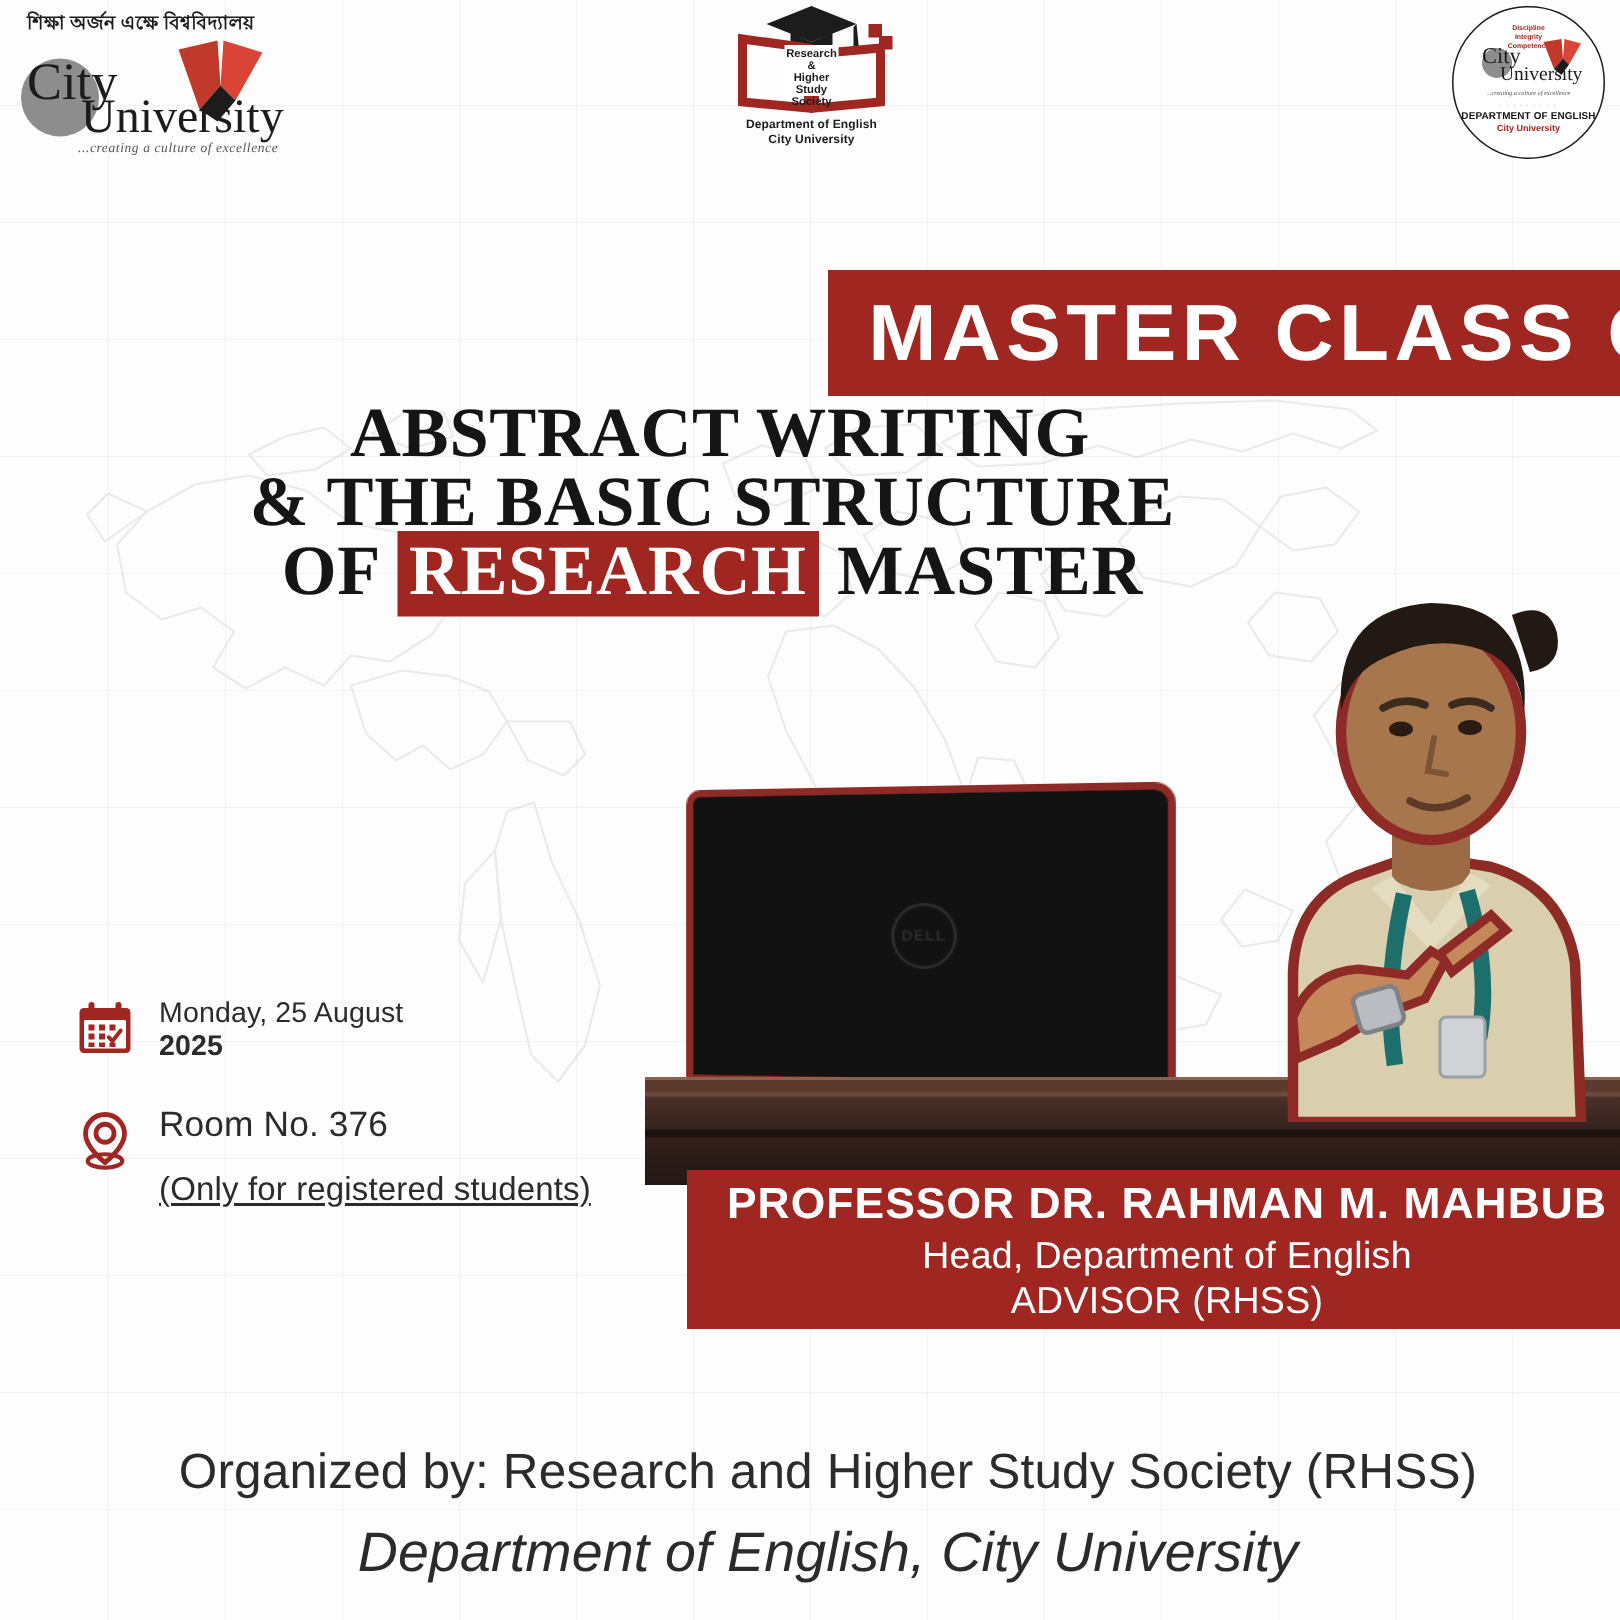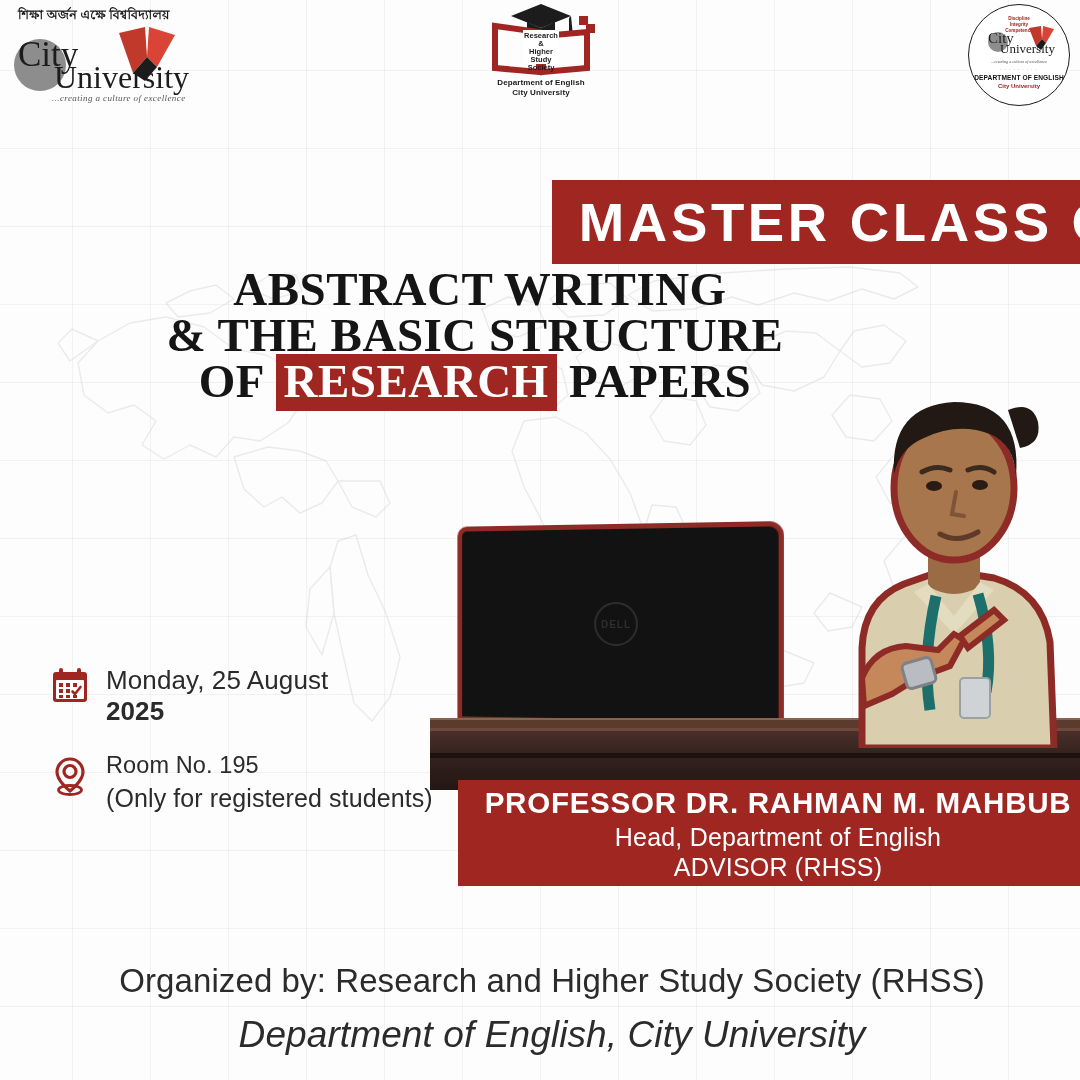--- a/index.html
+++ b/index.html
@@ -229,26 +229,26 @@
   
   .details { position: absolute; left: 48px; top: 662px; width: 400px; }
   .detail-row { display: flex; align-items: flex-start; margin-bottom: 26px; }
   .detail-row .ico {
     width: 44px; min-width: 44px; height: 44px;
     margin-right: 14px; margin-top: 2px;
     display: flex; align-items: center; justify-content: center;
   }
   .detail-row .ico svg { display: block; }
   .detail-row .txt {
-    font-size: 26px; line-height: 1.18; color: #2b2b2b;
+    font-size: 19px; line-height: 1.18; color: #2b2b2b;
     letter-spacing: .1px; padding-top: 3px;
   }
   .detail-row .txt .sub { display: block; font-weight: bold; }
   .detail-row.loc .txt { font-size: 23.5px; padding-top: 0; }
-  .detail-row.loc .txt .note { font-size: 25px; display: block; margin-top: 4px; }
+  .detail-row.loc .txt .note { font-size: 22px; display: block; margin-top: 16px; text-decoration: underline; }
 
   
   .footer {
     position: absolute; left: 0; top: 962px; width: 1080px;
     text-align: center; color: #2b2b2b; margin-left: 12px;
   }
   .footer .f1 { font-size: 33px; letter-spacing: .1px; }
   .footer .f2 { font-size: 37px; margin-top: 14px; letter-spacing: .1px; font-style: italic; }
 </style>
 </head>
@@ -347,21 +347,21 @@
     </div>
   </div>
 
   <div class="mc-band">
     <span>MASTER CLASS ON</span>
   </div>
 
   <div class="title">
     <span class="tline l1">ABSTRACT WRITING</span>
     <span class="tline l2">&amp; THE BASIC STRUCTURE</span>
-    <span class="tline l3"><span>OF </span><span class="hl">RESEARCH</span><span> PAPERS</span></span>
+    <span class="tline l3"><span>OF </span><span class="hl">RESEARCH</span><span> MASTER</span></span>
   </div>
 
   <div class="photo-zone">
     <div class="laptop-lid">
       <div class="dell">DELL</div>
     </div>
     <div class="laptop-base"></div>
     <div class="podium-strip"></div>
     <div class="podium"></div>
 
@@ -435,21 +435,21 @@
 
     <div class="detail-row loc">
       <div class="ico">
         <svg width="40" height="42" viewBox="0 0 40 42">
           <path d="M20 4 C12.8 4 7 9.8 7 17 C7 26 20 36 20 36 C20 36 33 26 33 17 C33 9.8 27.2 4 20 4 Z" fill="none" stroke="#a02622" stroke-width="3.2"></path>
           <circle cx="20" cy="16.5" r="6" fill="none" stroke="#a02622" stroke-width="3.2"></circle>
           <ellipse cx="20" cy="35" rx="11.5" ry="4.5" fill="none" stroke="#a02622" stroke-width="2.8"></ellipse>
         </svg>
       </div>
       <div class="txt">
-        <span>Room No. 195</span>
+        <span>Room No. 376</span>
         <span class="note">(Only for registered students)</span>
       </div>
     </div>
   </div>
 
   <div class="footer">
     <div class="f1">Organized by: Research and Higher Study Society (RHSS)</div>
     <div class="f2">Department of English, City University</div>
   </div>
 

